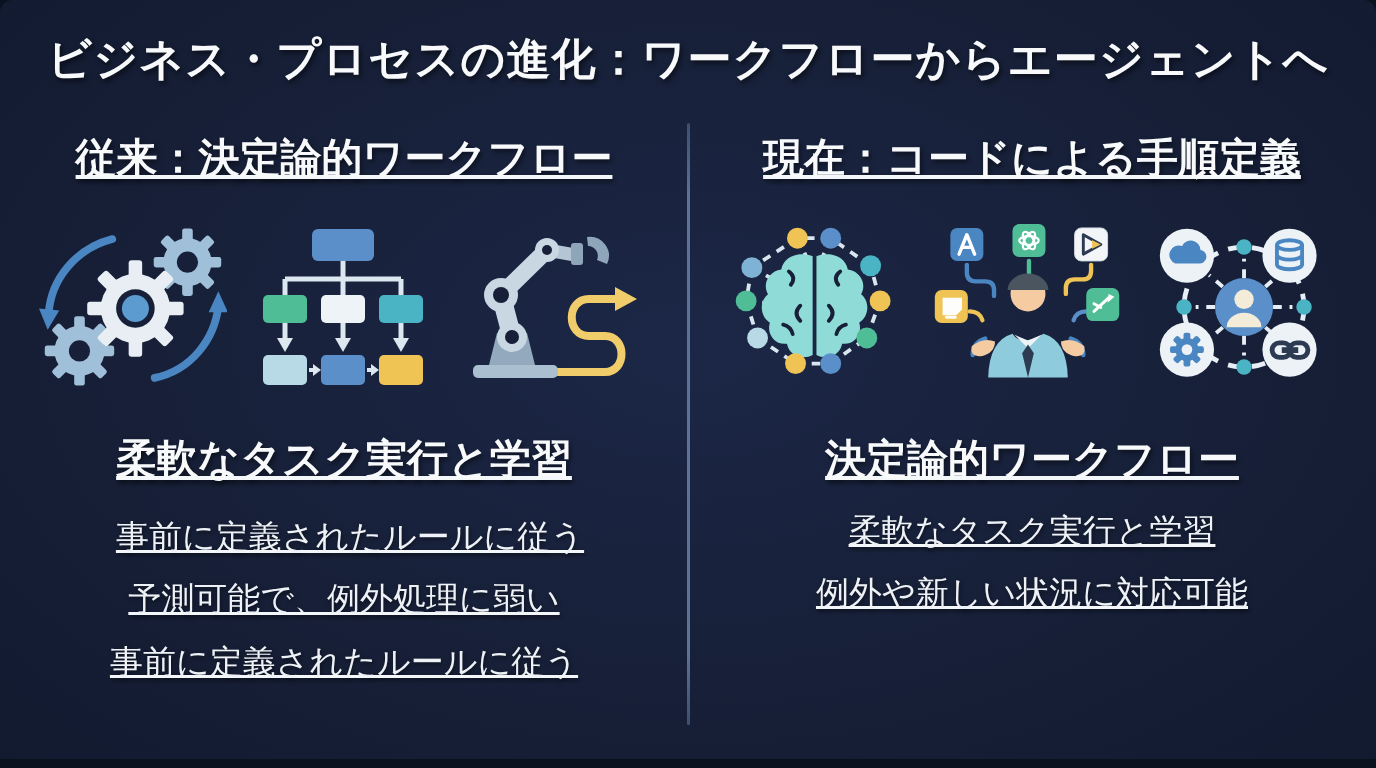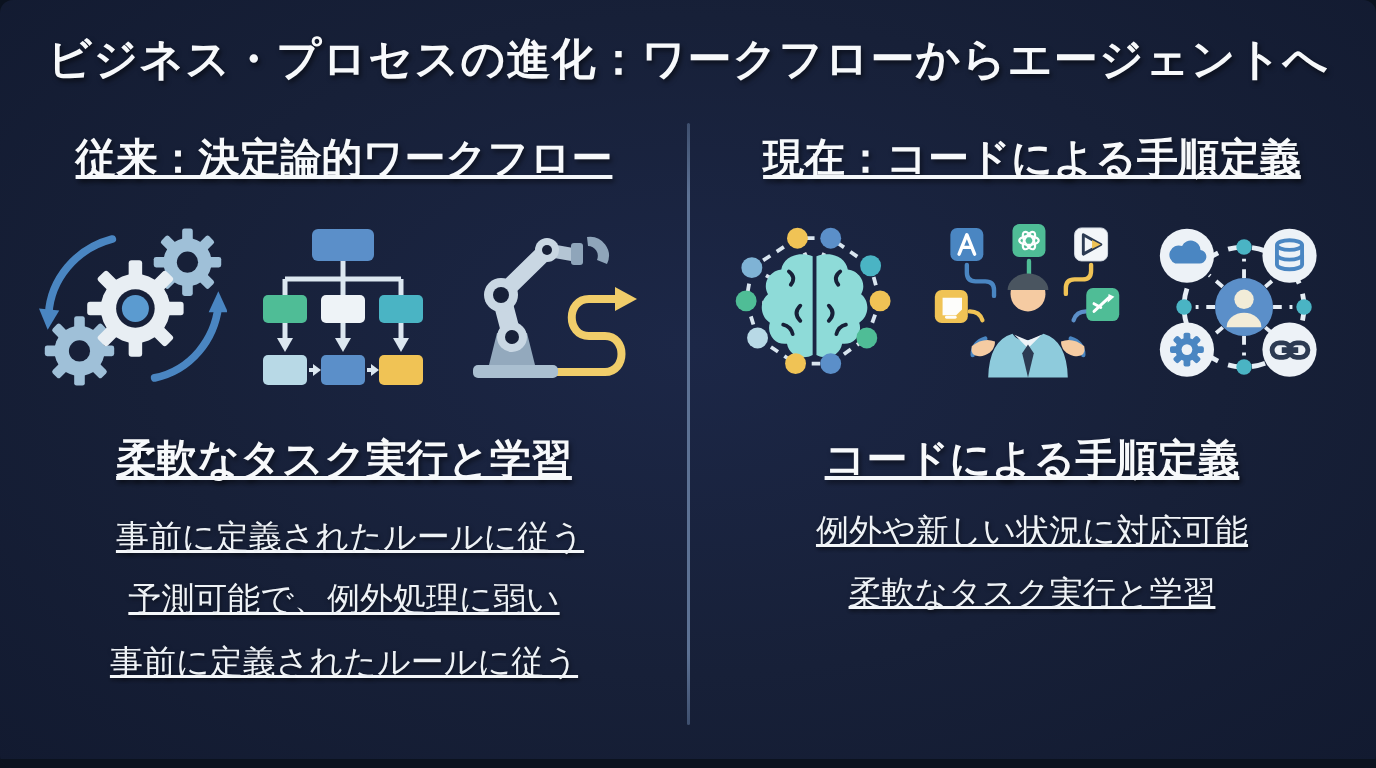--- a/index.html
+++ b/index.html
@@ -286,20 +286,20 @@
           <circle cx="92" cy="30" r="8" fill="#4ab4c4"></circle>
           <circle cx="92" cy="154" r="8" fill="#4ab4c4"></circle>
           <circle cx="30" cy="92" r="8" fill="#4ab4c4"></circle>
           <circle cx="154" cy="92" r="8" fill="#4ab4c4"></circle>
           <circle cx="92" cy="92" r="30" fill="#5b8fc9"></circle>
           <circle cx="92" cy="84" r="10" fill="#f2ecd8"></circle>
           <path d="M74,113 a18,15 0 0 1 36,0 z" fill="#f2ecd8"></path>
         </svg>
       </div>
 
-      <h3 class="sub-heading">コードによる手順定義</h3>
+      <h3 class="sub-heading">決定論的ワークフロー</h3>
+      <p class="point">柔軟なタスク実行と学習</p>
       <p class="point">例外や新しい状況に対応可能</p>
-      <p class="point">柔軟なタスク実行と学習</p>
     </section>
   </div>
 
   <div class="bottom-bar"></div>
 </div>
 
 </body></html>

